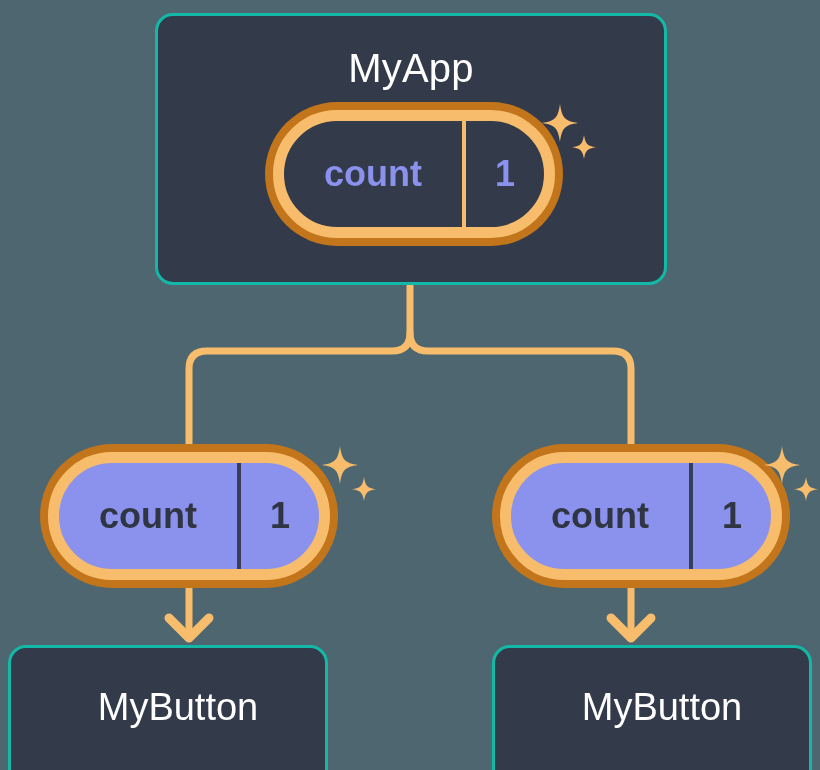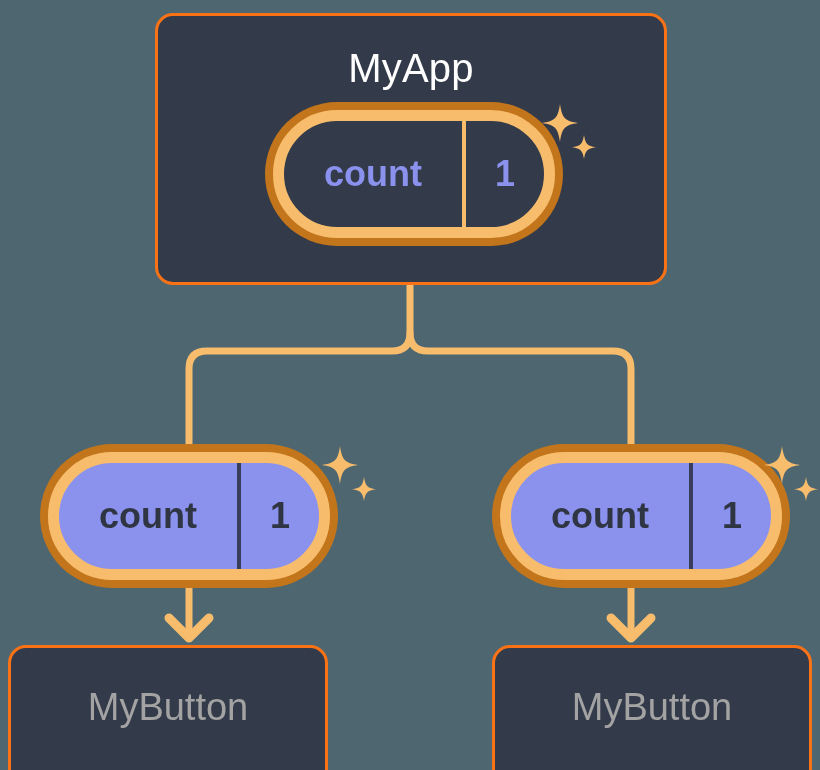--- a/index.html
+++ b/index.html
@@ -30,21 +30,21 @@
     top: 0;
     width: 820px;
     height: 770px;
     pointer-events: none;
   }
 
   
   .card {
     position: absolute;
     background: #333a49;
-    border: 3px solid #f97316;
+    border: 3px solid #14b8a6;
     border-radius: 18px;
     box-sizing: border-box;
   }
 
   .card-app {
     left: 155px;
     top: 13px;
     width: 512px;
     height: 272px;
   }
@@ -71,28 +71,28 @@
     top: 645px;
     width: 320px;
   }
   .card-button-right {
     left: 492px;
     top: 645px;
     width: 320px;
   }
   .button-label {
     position: absolute;
-    left: 0;
+    left: 10px;
     top: 0;
     width: 100%;
     height: 118px;
     display: flex;
     align-items: center;
     justify-content: center;
-    color: #a3a3a3;
+    color: #ffffff;
     font-size: 38px;
     font-weight: 400;
     line-height: 44px;
   }
 
   
   .pill {
     position: absolute;
     box-sizing: border-box;
     border-radius: 999px;

